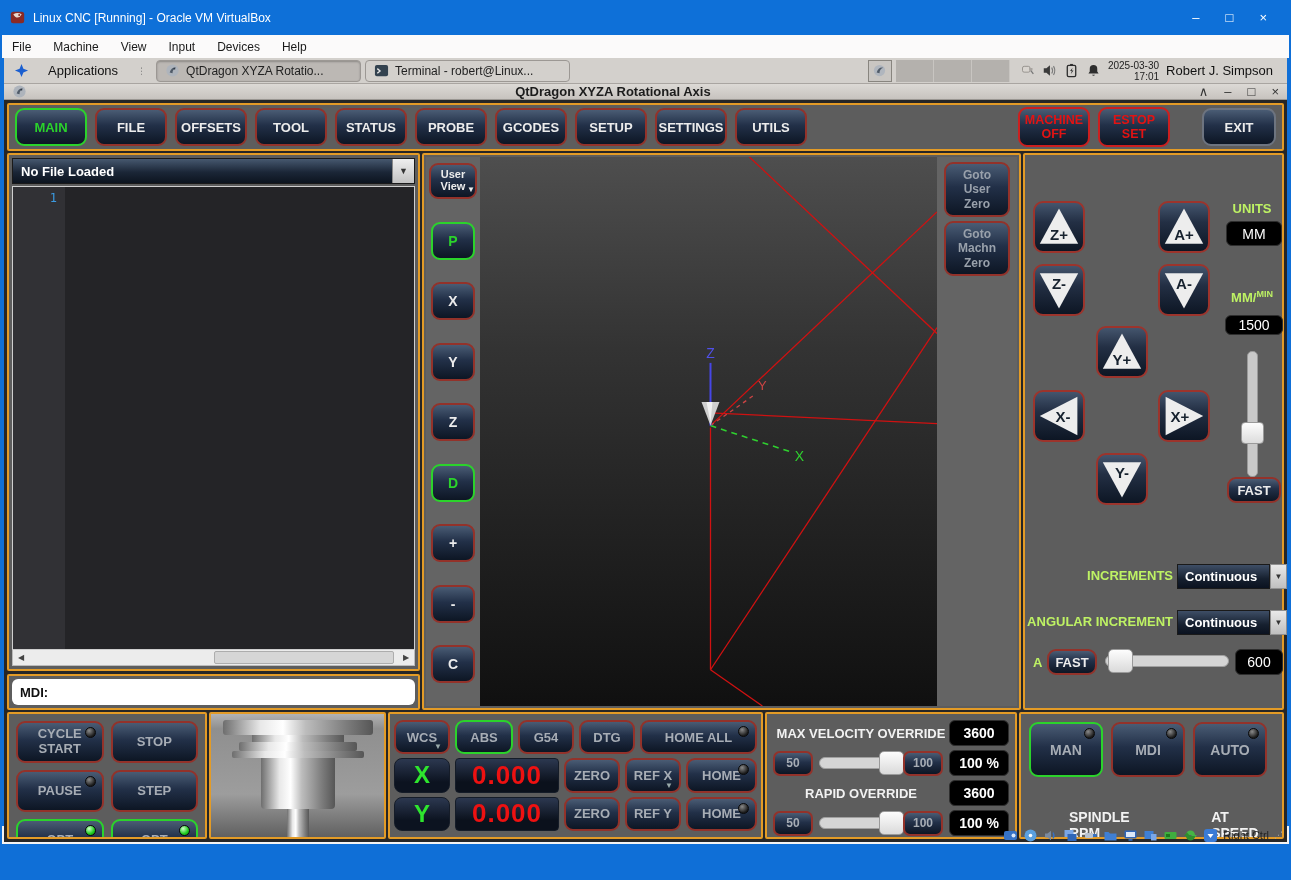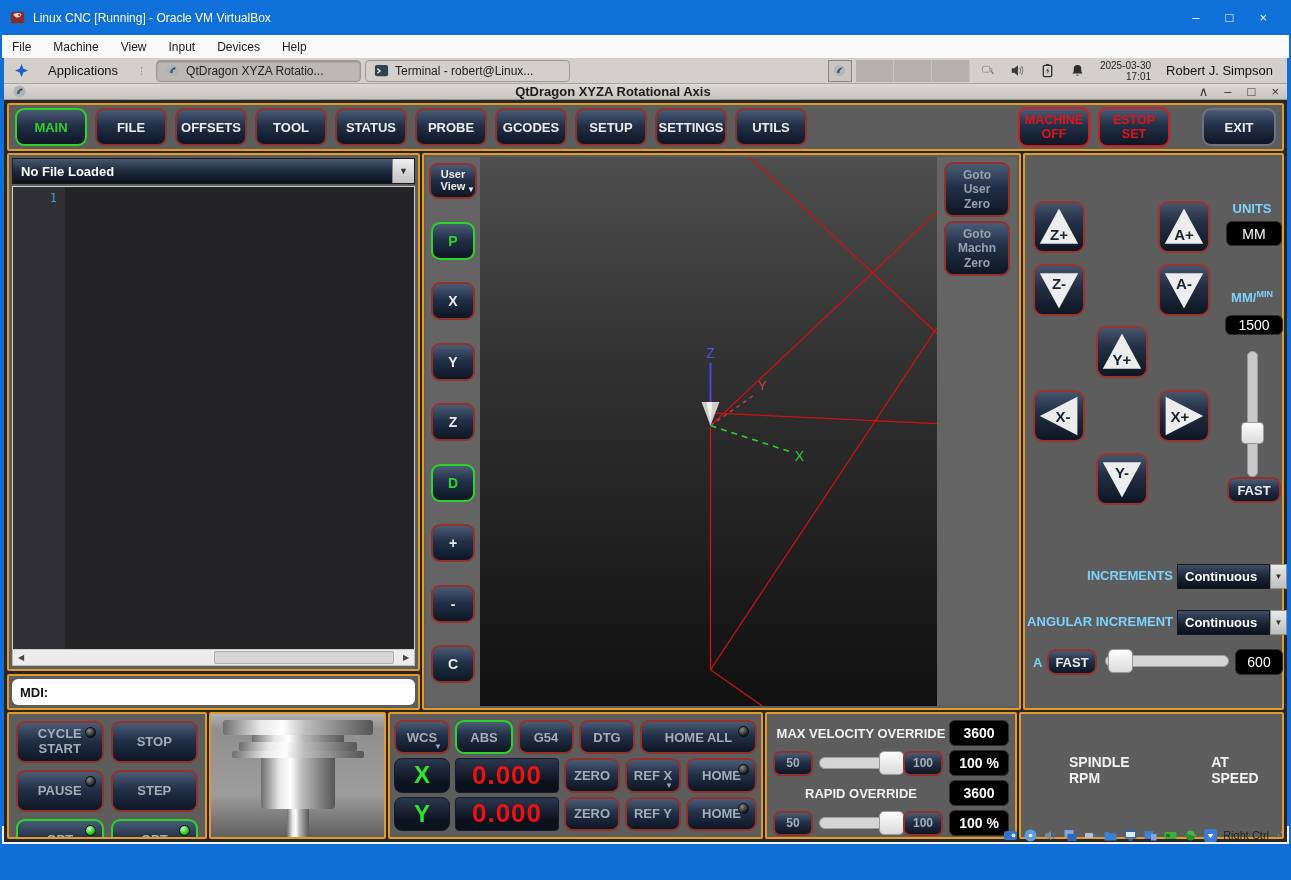--- a/index.html
+++ b/index.html
@@ -22,21 +22,21 @@
 
   
   .taskbar { height: 26px; background: #d3d0cc; border-bottom: 1px solid #a9a5a1; display: flex; align-items: center; padding: 0 4px; gap: 4px; }
   .tb-apps { display: flex; align-items: center; gap: 19px; font-size: 13px; color: #111; padding: 2px 6px; }
   .tb-winbtn { display: flex; align-items: center; gap: 6px; font-size: 12px; color: #222; border: 1px solid #9c9894; border-radius: 4px; padding: 2px 8px; width: 205px; height: 22px; background: #d3d0cc; }
   .tb-winbtn.active { background: #bcb8b4; box-shadow: inset 0 1px 2px rgba(0,0,0,.25); }
   .tb-spacer { flex: 1; }
   .tb-dragonbtn { width: 24px; height: 22px; border: 1px solid #88857f; background: #c9c6c2; display: flex; align-items: center; justify-content: center; }
   .tb-pager { display: flex; height: 22px; }
   .tb-pager div { width: 38px; background: #b4b1ad; border-right: 1px solid #c8c5c1; }
-  .tb-tray { display: flex; align-items: center; gap: 15px; padding: 0 6px; }
+  .tb-tray { display: flex; align-items: center; gap: 7px; padding: 0 6px; }
   .tb-clock { text-align: right; font-size: 10px; line-height: 11px; color: #222; }
   .tb-user { font-size: 13px; color: #111; padding-right: 4px; }
 
   
   .appwin { height: 741px; display: flex; flex-direction: column; background: #222; }
   .app-titlebar { height: 30px; background: linear-gradient(#dcd9d5, #c7c3bf); border-bottom: 1px solid #9a9692; display: flex; align-items: center; padding: 0 8px; }
   .app-title { flex: 1; text-align: center; font-weight: bold; font-size: 13px; color: #1c1c1c; }
   .app-controls { display: flex; gap: 16px; color: #333; font-size: 13px; }
   .app-content { flex: 1; background: #262626; padding: 3px; display: flex; flex-direction: column; }
 
@@ -86,21 +86,21 @@
   .rightcol { width: 261px; position: relative; }
   .jog-btn { position: absolute; width: 52px; height: 52px; border-radius: 10px; border: 2px solid #9c342c; background: linear-gradient(180deg, #44556d 0%, #232f44 40%, #0d1624 100%); }
   .jog-btn .tri { position: absolute; inset: 4px; background: #ededed; }
   .tri-up .tri { clip-path: polygon(50% 4%, 98% 92%, 2% 92%); }
   .tri-down .tri { clip-path: polygon(2% 8%, 98% 8%, 50% 96%); }
   .tri-left .tri { clip-path: polygon(2% 50%, 96% 2%, 96% 98%); }
   .tri-right .tri { clip-path: polygon(4% 2%, 98% 50%, 4% 98%); }
   .jog-label { position: absolute; width: 100%; text-align: center; font-weight: bold; font-size: 15px; color: #17222f; }
   .tri-up .jog-label { top: 23px; } .tri-down .jog-label { top: 9px; }
   .tri-left .jog-label { top: 16px; left: 4px; } .tri-right .jog-label { top: 16px; left: -4px; }
-  .rlabel { position: absolute; color: #7dd3fc; font-weight: bold; font-size: 13px; }
+  .rlabel { position: absolute; color: #bef264; font-weight: bold; font-size: 13px; }
   .blackbox { position: absolute; background: #000; border: 1px solid #2e2e2e; border-radius: 6px; color: #fff; font-weight: normal; font-size: 14px; display: flex; align-items: center; justify-content: center; }
   .vslider { position: absolute; left: 222px; top: 196px; width: 11px; height: 126px; background: #c9c9c9; border: 1px solid #9a9a9a; border-radius: 5px; }
   .vhandle { position: absolute; left: -7px; top: 70px; width: 23px; height: 22px; background: linear-gradient(#fdfdfd, #dcdcdc); border: 1px solid #9a9a9a; border-radius: 4px; }
   .fastbtn { position: absolute; width: 54px; height: 26px; font-size: 13px; }
   .combo { position: absolute; display: flex; height: 25px; }
   .combo .val { width: 93px; background: linear-gradient(180deg, #3e4e66, #16202f 60%, #0b1220); border: 1px solid #1a1a1a; color: #fff; font-weight: bold; font-size: 13px; display: flex; align-items: center; padding-left: 7px; }
   .combo .arrow { width: 17px; background: linear-gradient(#e9e9e9, #bfbfbf); border: 1px solid #909090; color: #333; font-size: 8px; display: flex; align-items: center; justify-content: center; }
   .hslider { position: absolute; height: 12px; background: #d5d5d5; border: 1px solid #a0a0a0; border-radius: 6px; }
   .hhandle { position: absolute; top: -7px; width: 25px; height: 24px; background: linear-gradient(#fdfdfd, #dadada); border: 1px solid #9a9a9a; border-radius: 5px; }
 
@@ -487,20 +487,34 @@
                 <div class="btn graytext minmaxbtn">50</div>
                 <div class="ovtrack">
                     <div class="hhandle" style="left:78%;"></div>
                   </div>
                 <div class="btn graytext minmaxbtn">100</div>
                 <div class="ovvalue">100 %</div>
               </div>
             </div>
 
             <div class="gbox modebox">
+              <div class="moderow">
+                <div class="btn modebtn graytext greenborder">
+                    <span>MAN</span>
+                    <span class="led"></span>
+                  </div>
+                <div class="btn modebtn graytext">
+                    <span>MDI</span>
+                    <span class="led"></span>
+                  </div>
+                <div class="btn modebtn graytext">
+                    <span>AUTO</span>
+                    <span class="led"></span>
+                  </div>
+              </div>
               <div class="modelabels">
                 <div style="margin-left:40px;">SPINDLE RPM</div>
                 <div style="margin-left:55px;">AT SPEED</div>
               </div>
 
             </div>
           </div>
 
         </div>
       </div>

